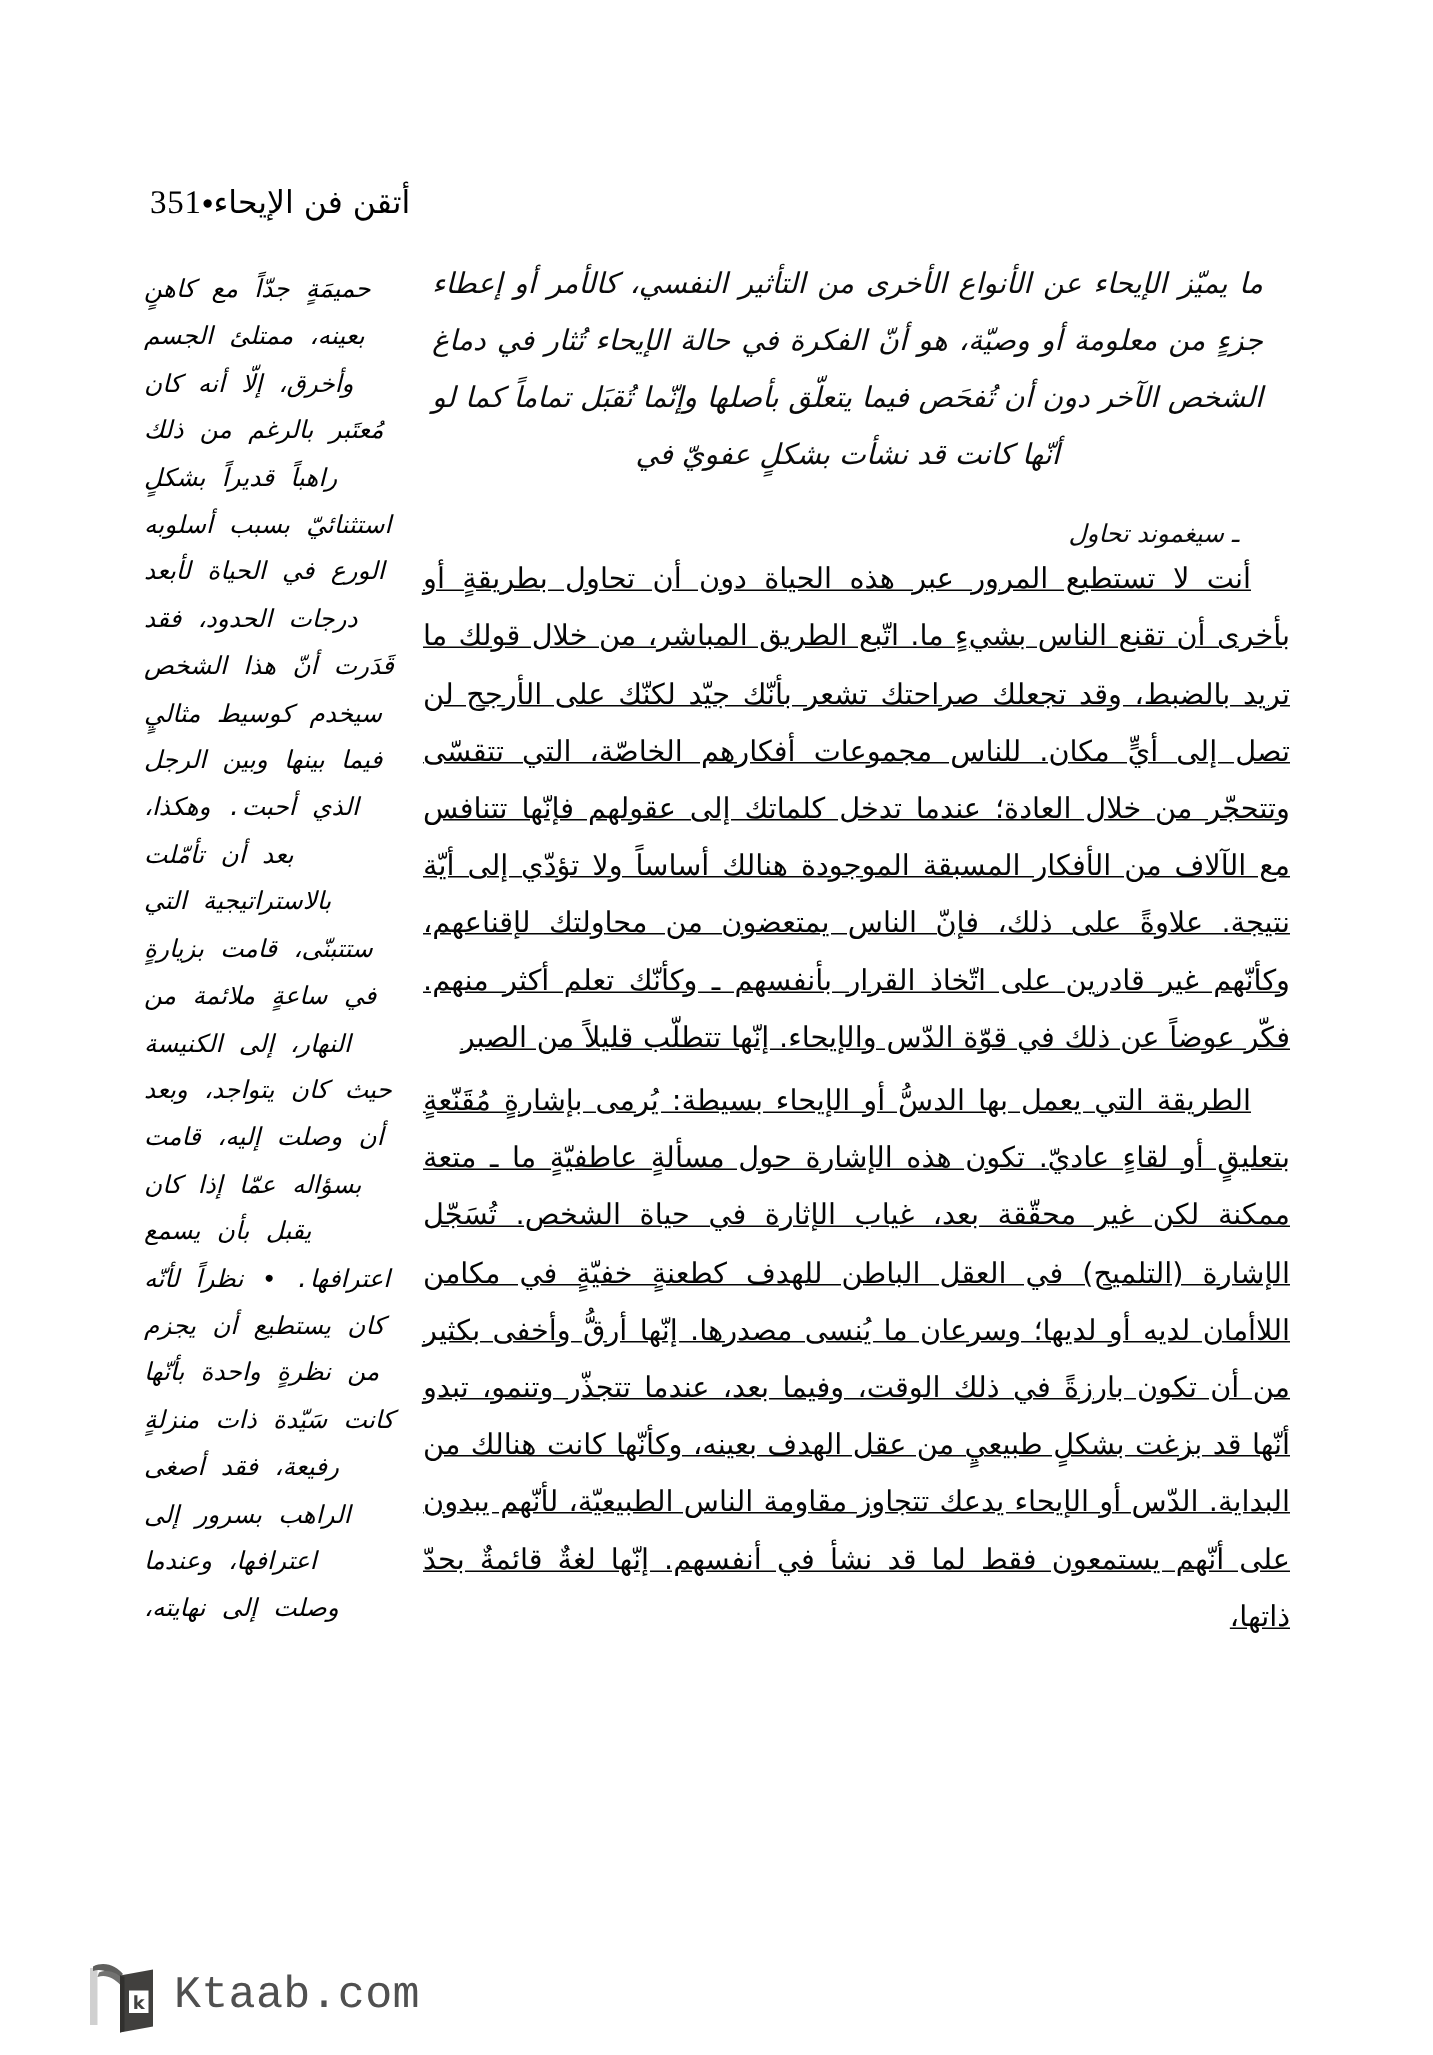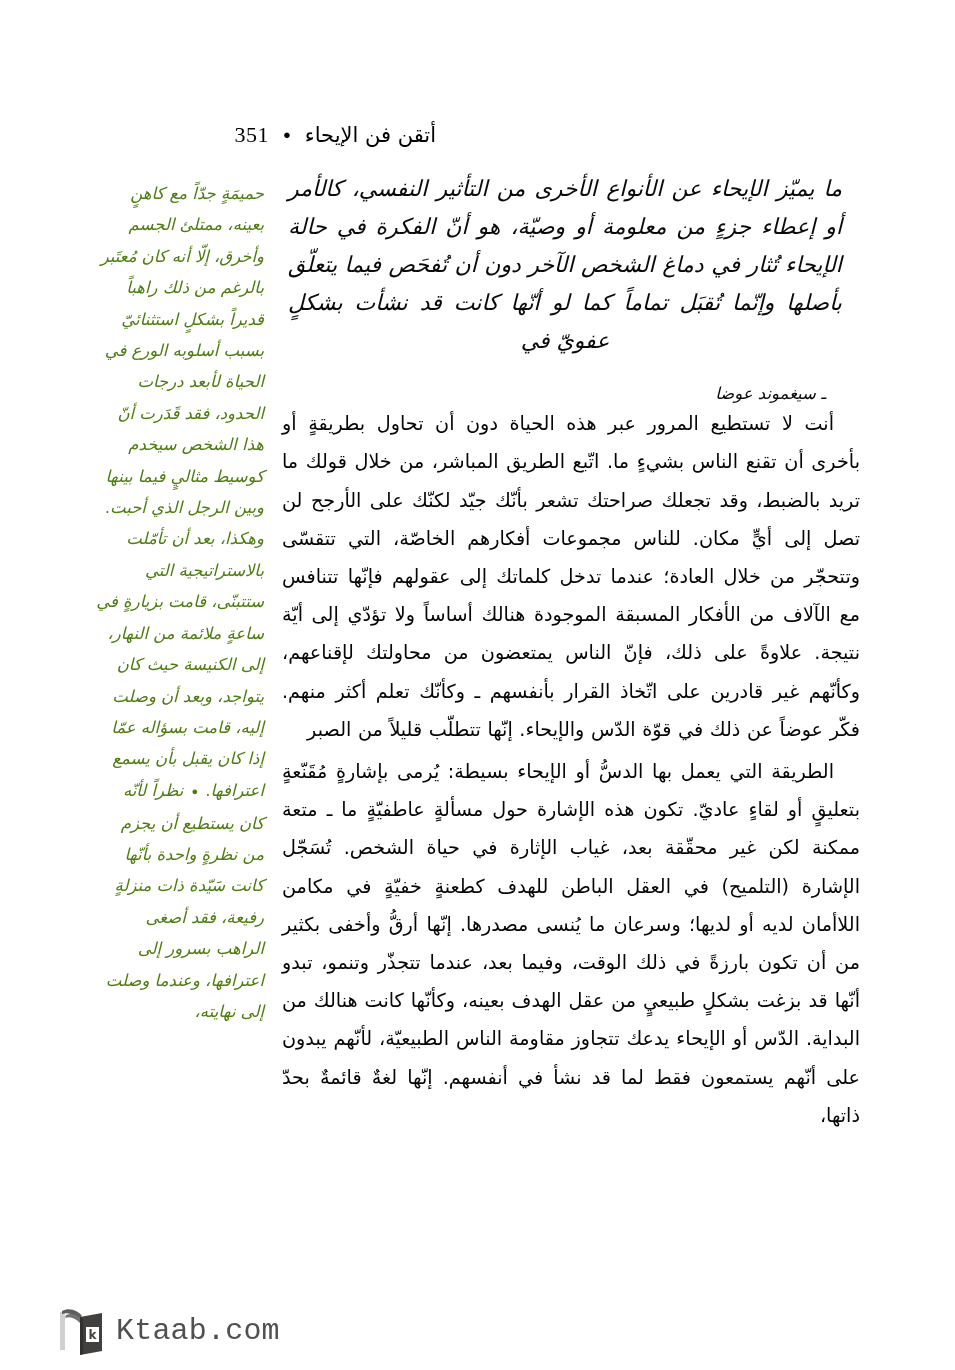--- a/index.html
+++ b/index.html
@@ -20,28 +20,27 @@
     position: absolute;
     inset: 0;
     width: 955px;
     height: 1370px;
   }
 
   
   .page-header {
     position: absolute;
     top: 118px;
-    left: 116px;
+    left: 100px;
     width: 320px;
     height: 34px;
     display: flex;
     flex-direction: row;
     align-items: center;
-    justify-content: flex-end;
-    gap: 14px;
+    justify-content: flex-start;
     direction: ltr;
   }
   .page-number {
     font-family: "Liberation Serif", "DejaVu Serif", serif;
     font-size: 22px;
     letter-spacing: 0.5px;
     line-height: 1;
     color: #000;
   }
   .header-bullet {
@@ -59,26 +58,26 @@
     white-space: nowrap;
   }
 
   
   .margin-note {
     position: absolute;
     top: 178px;
     left: 96px;
     width: 168px;
     direction: rtl;
-    text-align: right;
-    font-family: Liberation Serif, serif;
+    text-align: left;
+    font-family: Liberation Mono, monospace;
     font-style: italic;
     font-size: 16.5px;
     line-height: 31.4px;
-    color: #4d7c0f;
+    color: #000000;
     letter-spacing: -0.2px;
     word-spacing: 1px;
   }
   .margin-note .sep-dot {
     font-style: normal;
     font-size: 11px;
     vertical-align: middle;
     padding: 0 3px;
   }
 
@@ -88,21 +87,21 @@
     top: 170px;
     right: 95px;
     width: 578px;
     direction: rtl;
     text-align: justify;
   }
 
   .epigraph {
     font-family: "DejaVu Sans", "Liberation Sans", sans-serif;
     font-style: italic;
-    font-size: 22px;
+    font-size: 19px;
     line-height: 38px;
     text-align: justify;
     text-align-last: center;
     color: #0a0a0a;
     padding: 0 18px 0 6px;
     letter-spacing: -0.1px;
   }
   .epigraph-last {
     display: block;
     text-align: left;
@@ -139,20 +138,21 @@
     color: #050505;
     margin: 0;
     letter-spacing: -0.35px;
     word-spacing: 0.5px;
   }
   .body-par + .body-par {
     margin-top: 4px;
   }
   .body-par.indent {
     text-indent: 26px;
+    text-decoration: underline;
   }
   .par-end-center {
     display: block;
     text-align: center;
   }
 
   
   .watermark {
     position: absolute;
     left: 60px;
@@ -202,21 +202,21 @@
     <span class="sep-dot">●</span>
     <span>نظراً لأنّه كان يستطيع أن يجزم من نظرةٍ واحدة بأنّها كانت سَيّدة ذات منزلةٍ رفيعة، فقد أصغى الراهب بسرور إلى اعترافها، وعندما وصلت إلى نهايته،</span>
   </div>
 
   <div class="main-col">
 
     <div class="epigraph">
       <span>ما يميّز الإيحاء عن الأنواع الأخرى من التأثير النفسي، كالأمر أو إعطاء جزءٍ من معلومة أو وصيّة، هو أنّ الفكرة في حالة الإيحاء تُثار في دماغ الشخص الآخر دون أن تُفحَص فيما يتعلّق بأصلها وإنّما تُقبَل تماماً كما لو أنّها كانت قد نشأت بشكلٍ عفويّ في</span>
     </div>
 
-    <div class="attribution">ـ سيغموند عوضا</div>
+    <div class="attribution">ـ سيغموند تحاول</div>
 
 
     <p class="body-par indent">
       <span>أنت لا تستطيع المرور عبر هذه الحياة دون أن تحاول بطريقةٍ أو بأخرى أن تقنع الناس بشيءٍ ما. اتّبع الطريق المباشر، من خلال قولك ما تريد بالضبط، وقد تجعلك صراحتك تشعر بأنّك جيّد لكنّك على الأرجح لن تصل إلى أيٍّ مكان. للناس مجموعات أفكارهم الخاصّة، التي تتقسّى وتتحجّر من خلال العادة؛ عندما تدخل كلماتك إلى عقولهم فإنّها تتنافس مع الآلاف من الأفكار المسبقة الموجودة هنالك أساساً ولا تؤدّي إلى أيّة نتيجة. علاوةً على ذلك، فإنّ الناس يمتعضون من محاولتك لإقناعهم، وكأنّهم غير قادرين على اتّخاذ القرار بأنفسهم ـ وكأنّك تعلم أكثر منهم. فكّر عوضاً عن ذلك في قوّة الدّس والإيحاء. إنّها تتطلّب قليلاً من الصبر</span>
     </p>
 
     <p class="body-par indent">الطريقة التي يعمل بها الدسُّ أو الإيحاء بسيطة: يُرمى بإشارةٍ مُقَنّعةٍ بتعليقٍ أو لقاءٍ عاديّ. تكون هذه الإشارة حول مسألةٍ عاطفيّةٍ ما ـ متعة ممكنة لكن غير محقّقة بعد، غياب الإثارة في حياة الشخص. تُسَجّل الإشارة (التلميح) في العقل الباطن للهدف كطعنةٍ خفيّةٍ في مكامن اللاأمان لديه أو لديها؛ وسرعان ما يُنسى مصدرها. إنّها أرقُّ وأخفى بكثير من أن تكون بارزةً في ذلك الوقت، وفيما بعد، عندما تتجذّر وتنمو، تبدو أنّها قد بزغت بشكلٍ طبيعيٍ من عقل الهدف بعينه، وكأنّها كانت هنالك من البداية. الدّس أو الإيحاء يدعك تتجاوز مقاومة الناس الطبيعيّة، لأنّهم يبدون على أنّهم يستمعون فقط لما قد نشأ في أنفسهم. إنّها لغةٌ قائمةٌ بحدّ ذاتها،</p>
 
   </div>
 

